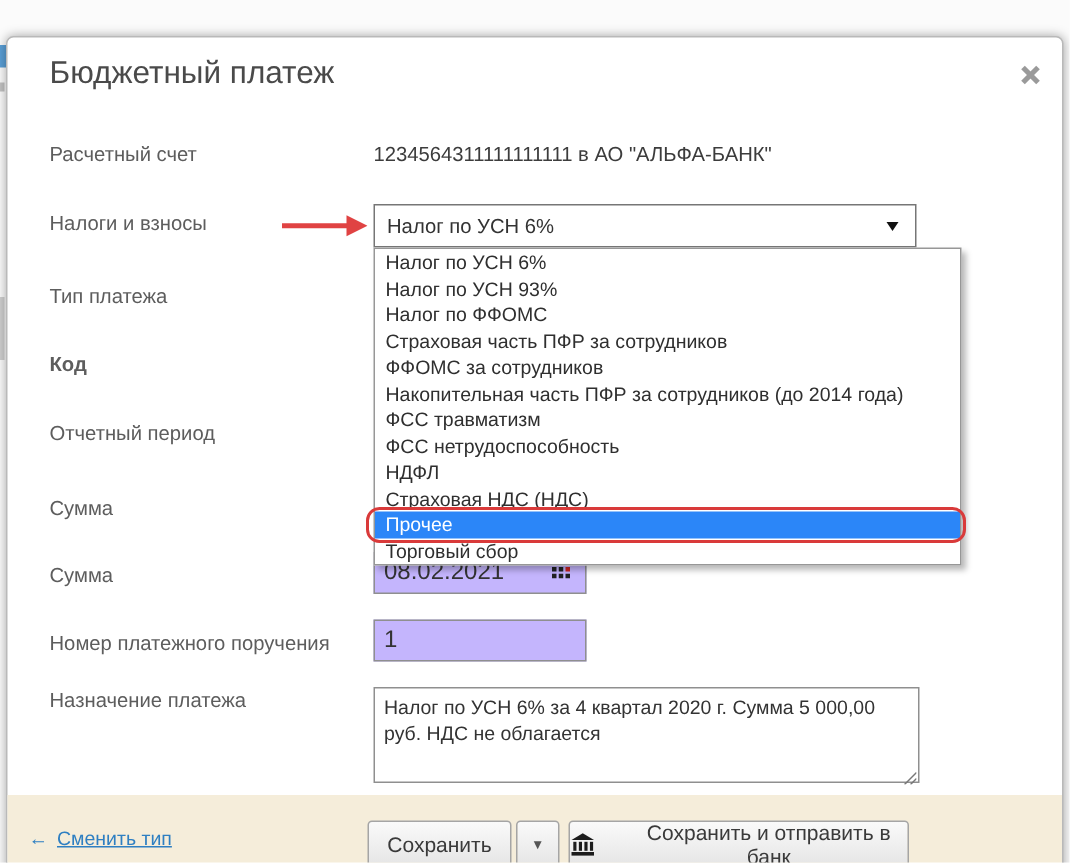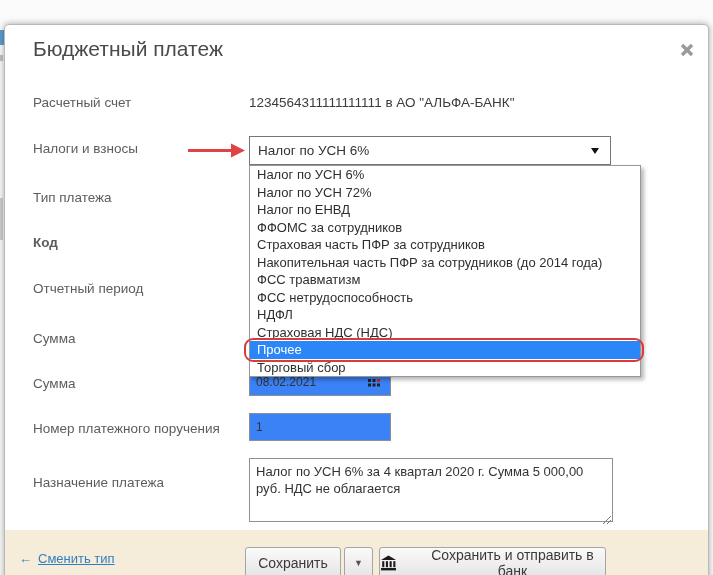--- a/index.html
+++ b/index.html
@@ -48,21 +48,21 @@
     cursor:pointer;
   }
   .dd-item.selected { background:#2b86f8; color:#fff; }
   .red-box {
     position:absolute; left:-6px; right:-4px; top:-3px; bottom:-3px;
     border:2.5px solid #d93a3a; border-radius:9px; pointer-events:none;
   }
 
   .txt-input {
     position:absolute; left:244px; height:28px; width:142px;
-    border:1px solid #8f8f8f; background:#3b82f6; font-size:12px; color:#333;
+    border:1px solid #8f8f8f; background:#c4b5fd; font-size:16px; color:#333;
     padding:0 6px; font-family:"Liberation Sans", sans-serif;
   }
   .input-icon { position:absolute; z-index:2; }
 
   .purpose-area {
     position:absolute; left:244px; top:433px; width:364px; height:64px;
     border:1px solid #8f8f8f; background:#fff; font-size:13px; color:#333;
     padding:4px 6px; font-family:"Liberation Sans", sans-serif;
     resize:none; line-height:17px; overflow:hidden;
   }
@@ -127,21 +127,21 @@
       <span>Налог по УСН 6%</span>
       <span class="select-caret"></span>
     </div>
 
     <div class="flabel" style="top:165px;">Тип платежа</div>
     <div class="flabel" style="top:210px;font-weight:bold;">Код</div>
     <div class="flabel" style="top:256px;">Отчетный период</div>
     <div class="flabel" style="top:306px;">Сумма</div>
     <div class="flabel" style="top:351px;">Сумма</div>
     <div class="flabel" style="top:396px;">Номер платежного поручения</div>
-    <div class="flabel" style="top:450px;">Назначение платежа</div>
+    <div class="flabel" style="top:434px;">Назначение платежа</div>
 
     <input class="txt-input" style="top: 343px;" value="08.02.2021">
     <div class="input-icon" style="left:362px;top:352px;z-index:2;">
       <svg width="16" height="13" viewBox="0 0 16 13">
         <rect x="1" y="1" width="3" height="3" fill="#222"></rect>
         <rect x="5.5" y="1" width="3" height="3" fill="#222"></rect>
         <rect x="10" y="1" width="3" height="3" fill="#c22"></rect>
         <rect x="1" y="5.5" width="3" height="3" fill="#222"></rect>
         <rect x="5.5" y="5.5" width="3" height="3" fill="#222"></rect>
         <rect x="10" y="5.5" width="3" height="3" fill="#222"></rect>
@@ -153,24 +153,24 @@
     <textarea class="purpose-area" style="">Налог по УСН 6% за 4 квартал 2020 г. Сумма 5 000,00 руб. НДС не облагается</textarea>
     <div class="resize-grip">
       <svg width="10" height="10" viewBox="0 0 10 10">
         <line x1="2" y1="10" x2="10" y2="2" stroke="#777" stroke-width="1"></line>
         <line x1="6" y1="10" x2="10" y2="6" stroke="#777" stroke-width="1"></line>
       </svg>
     </div>
 
     <div class="dd-list">
       <div class="dd-item">Налог по УСН 6%</div>
-      <div class="dd-item">Налог по УСН 72%</div>
-      <div class="dd-item">Налог по ЕНВД</div>
+      <div class="dd-item">Налог по УСН 93%</div>
+      <div class="dd-item">Налог по ФФОМС</div>
+      <div class="dd-item">Страховая часть ПФР за сотрудников</div>
       <div class="dd-item">ФФОМС за сотрудников</div>
-      <div class="dd-item">Страховая часть ПФР за сотрудников</div>
       <div class="dd-item">Накопительная часть ПФР за сотрудников (до 2014 года)</div>
       <div class="dd-item">ФСС травматизм</div>
       <div class="dd-item">ФСС нетрудоспособность</div>
       <div class="dd-item">НДФЛ</div>
       <div class="dd-item">Страховая НДС (НДС)</div>
       <div class="dd-item selected">
         <span>Прочее</span>
         <span class="red-box"></span>
       </div>
       <div class="dd-item">Торговый сбор</div>

